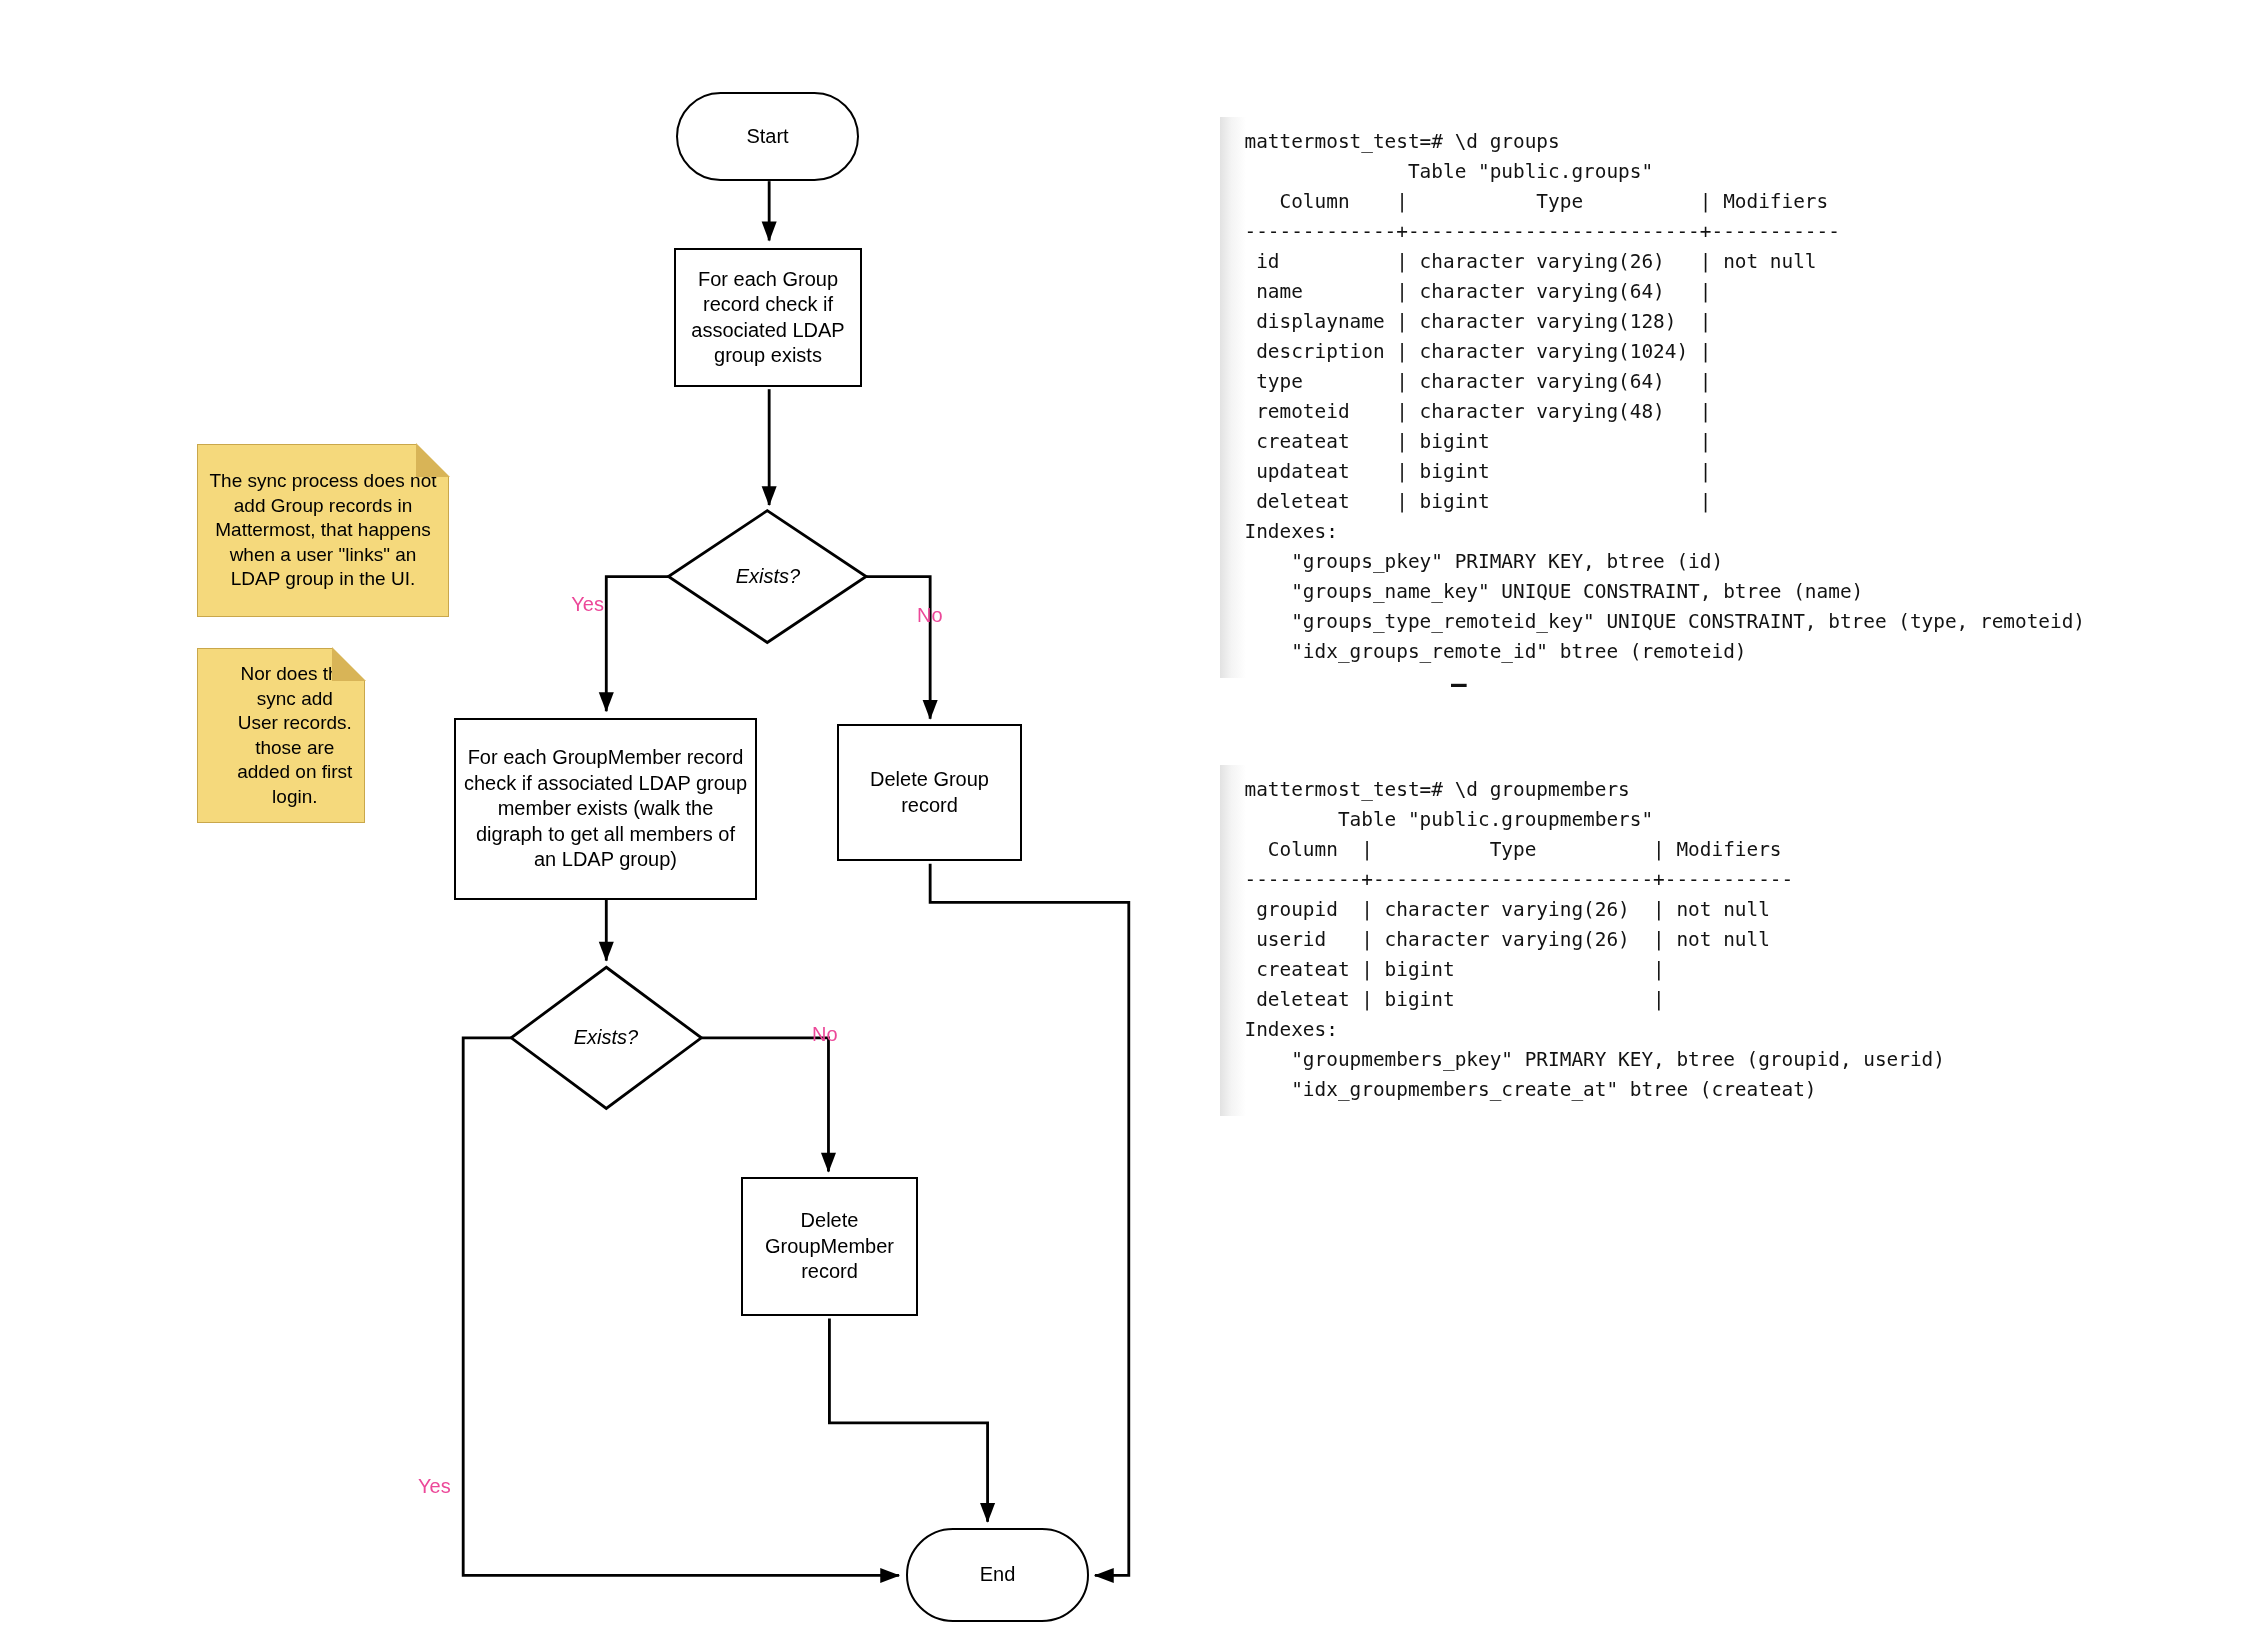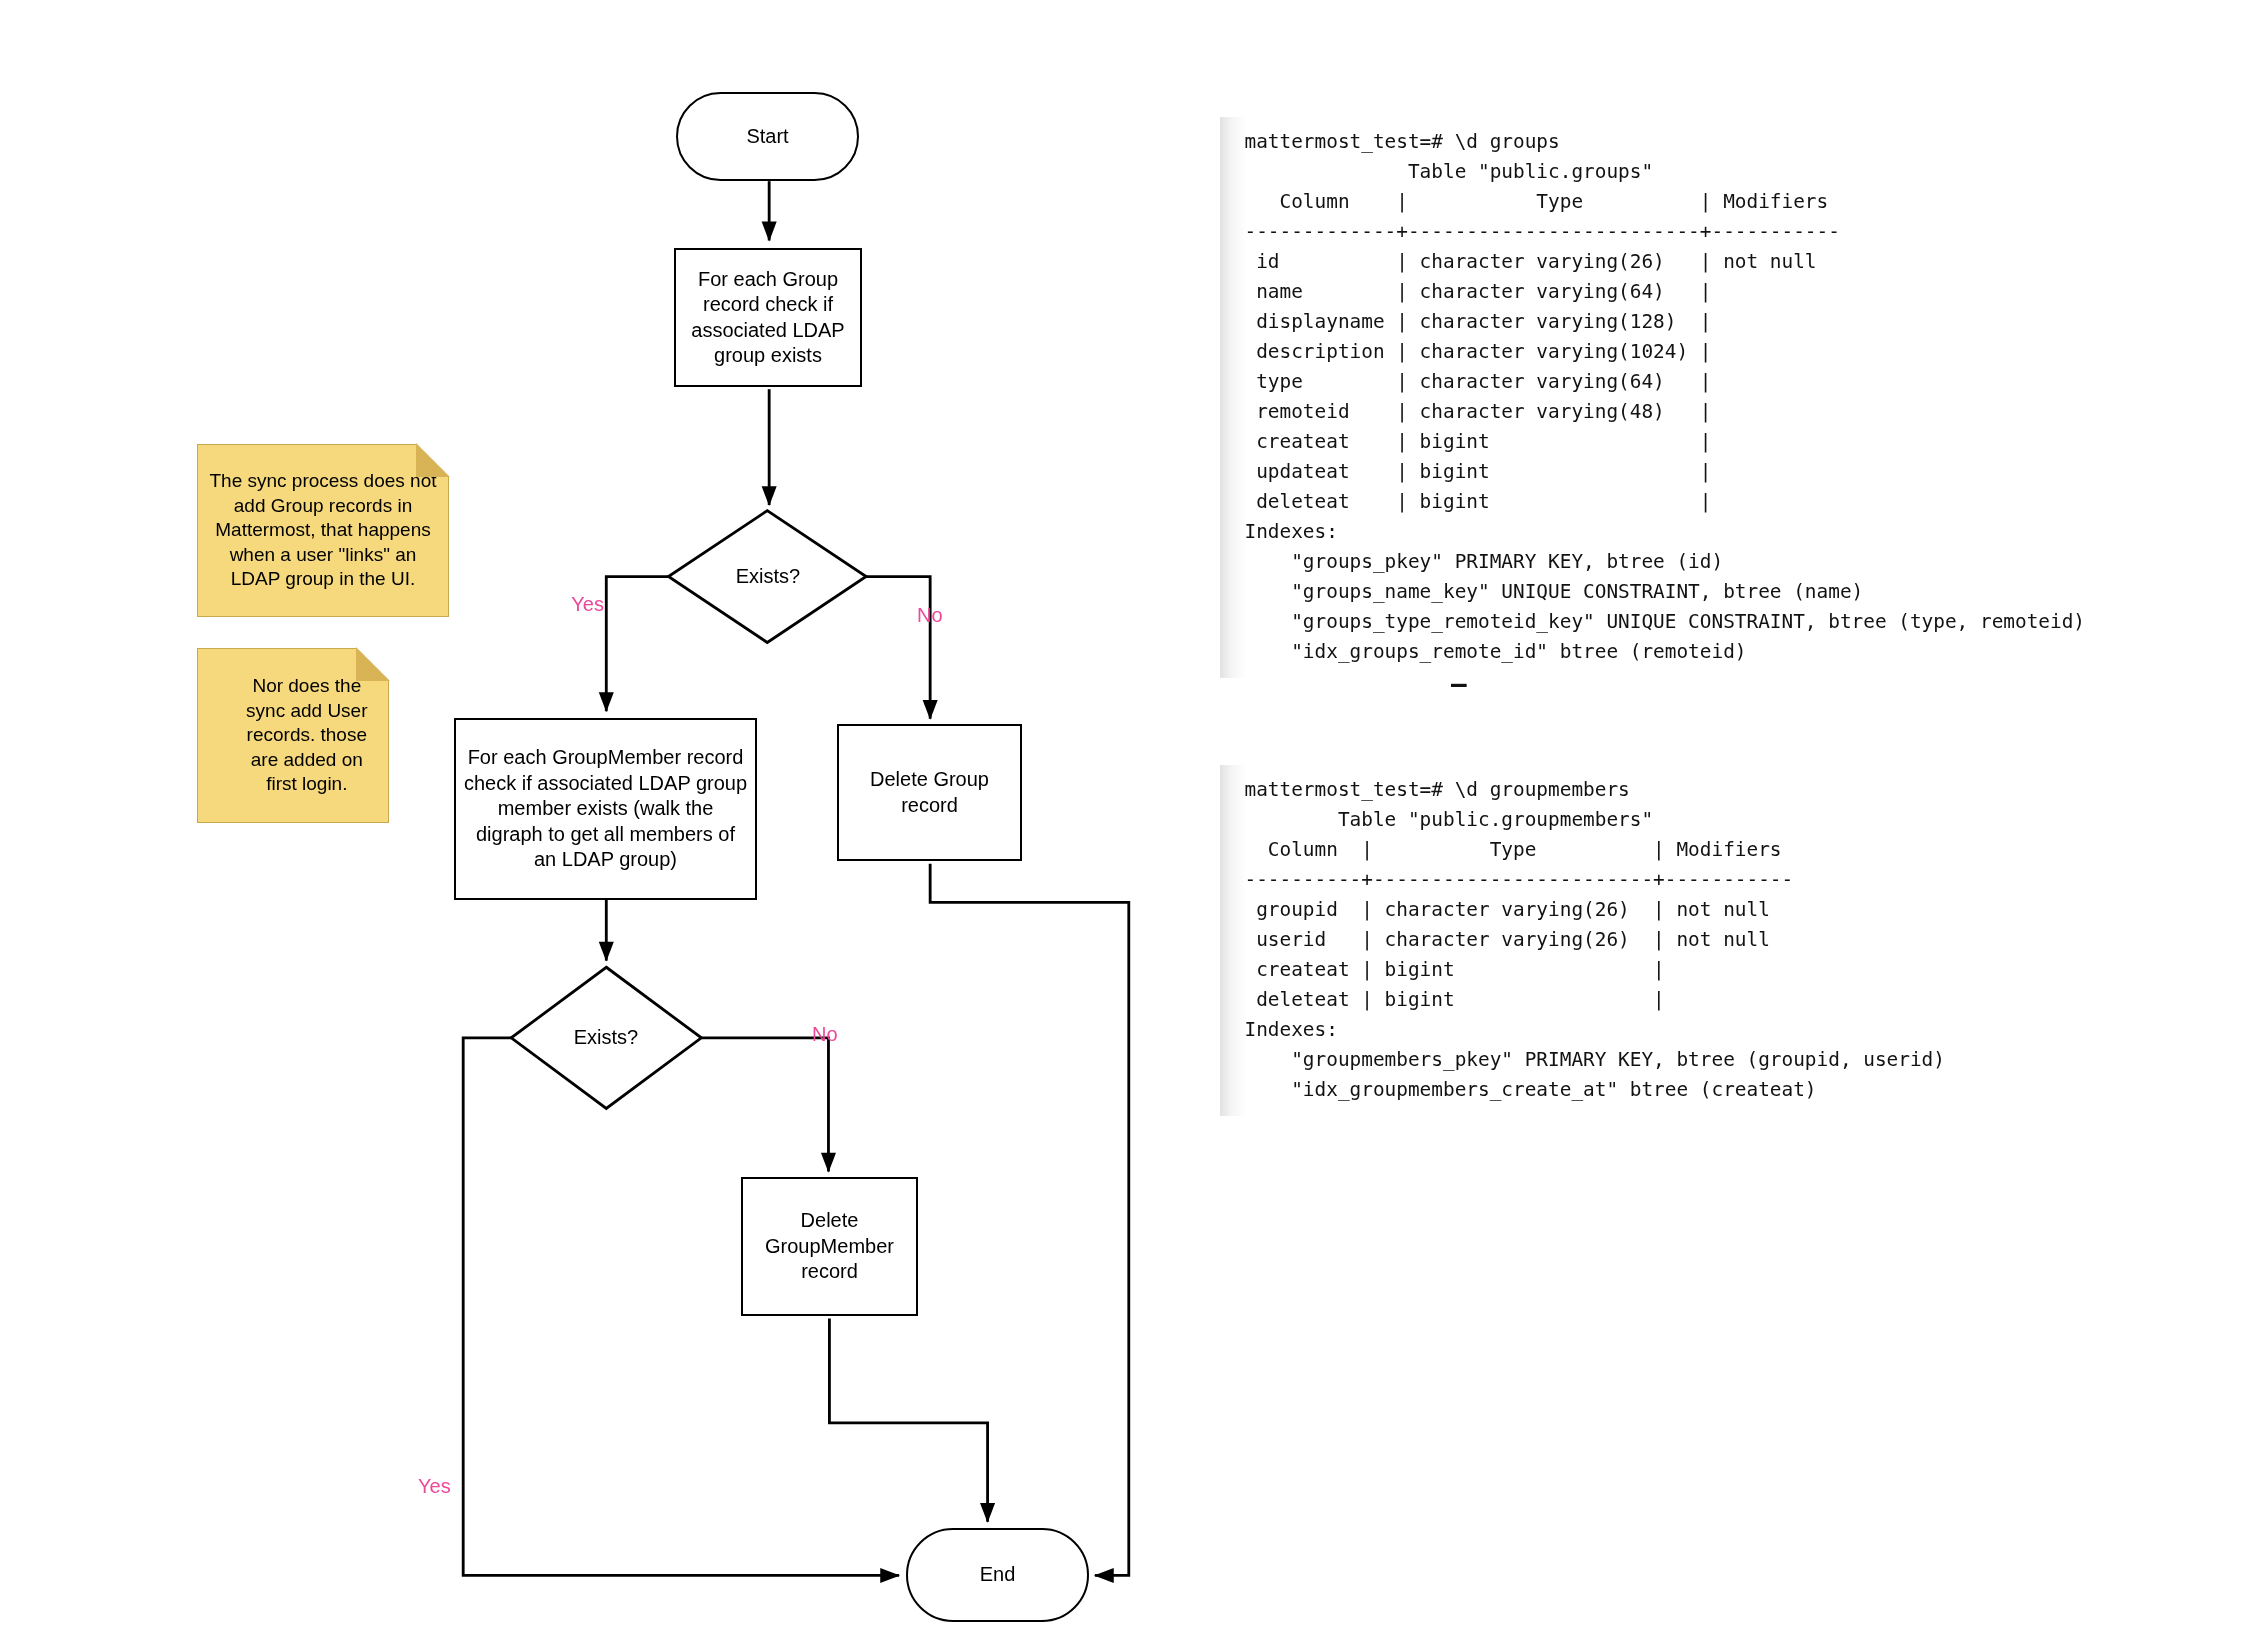--- a/index.html
+++ b/index.html
@@ -10,21 +10,21 @@
   svg.connectors { position:absolute; left:0; top:0; }
 
   .shape {
     position:absolute; box-sizing:border-box; border:2.8px solid #000; background:#fff;
     display:flex; align-items:center; justify-content:center; text-align:center;
     font-size:20px; line-height:25.4px; color:#000;
   }
   .stadium { border-radius:49px; }
   .dlabel {
     position:absolute; display:flex; align-items:center; justify-content:center;
-    text-align:left; font-size:20px; color:#000;
+    text-align:left; font-size:20px; color:#000;font-style:italic;
   }
   .elabel { position:absolute; font-size:20px; line-height:22.6px; color:#ec4899; }
 
   .page-title {
     position:absolute; left:111px; top:21px; width:369px; text-align:center;
     font-size:31px; line-height:38px; font-weight:bold; color:#000;
   }
 
   .note {
     position:absolute; box-sizing:border-box; background:#F5D97C; border:1.9px solid #C9A74B;
@@ -109,21 +109,21 @@
     <span>Delete GroupMember record</span>
   </div>
 
   <div class="shape stadium" style="left:906px; top:1528px; width:183px; height:94px;">
     <span>End</span>
   </div>
 
   <div class="note" style="left:197px; top:444px; width:252px; height:173px;">
     <span>The sync process does not add Group records in Mattermost, that happens when a user "links" an LDAP group in the UI.</span>
   </div>
-  <div class="note" style="left:197px; top:648px; width:192px; height:175px;padding-left:37px;">
+  <div class="note" style="left:197px; top:648px; width:168px; height:175px;padding-left:37px;">
     <span>Nor does the sync add User records. those are added on first login.</span>
   </div>
 
   <pre class="terminal" style="left:1220px; top:98px;">mattermost_test=# \d groups
               Table "public.groups"
    Column    |           Type          | Modifiers
 -------------+-------------------------+-----------
  id          | character varying(26)   | not null
  name        | character varying(64)   |
  displayname | character varying(128)  |

